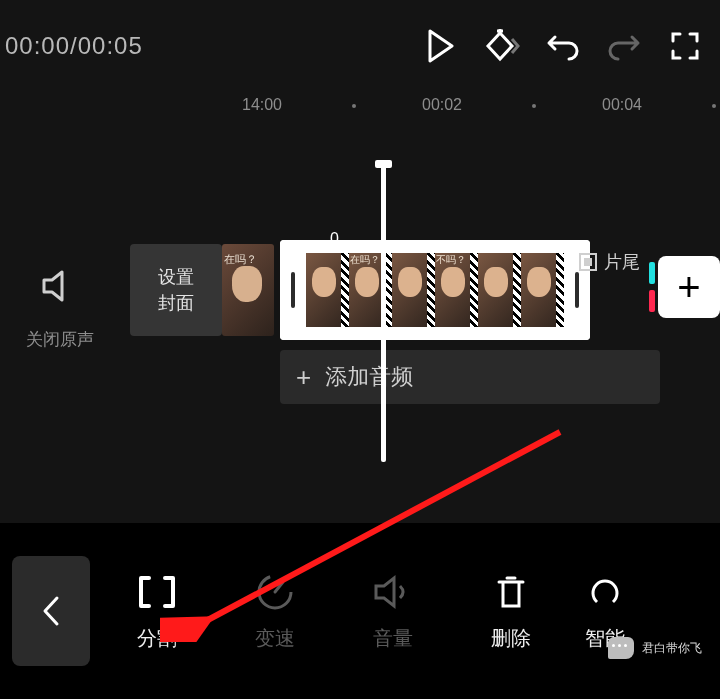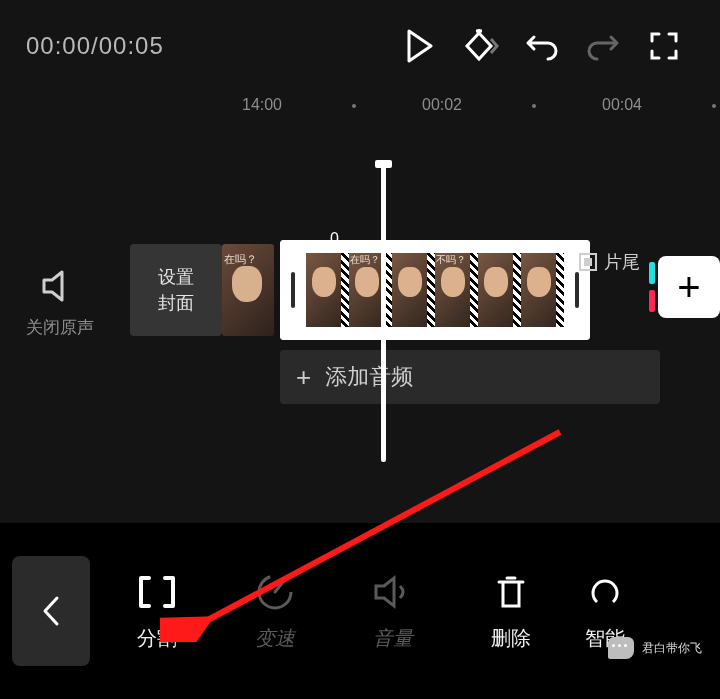--- a/index.html
+++ b/index.html
@@ -1,33 +1,33 @@
 <!DOCTYPE html>
 <html><head>
 <meta charset="utf-8">
 <style>
   *{box-sizing:border-box;margin:0;padding:0;font-family:-apple-system,"PingFang SC","Microsoft YaHei",sans-serif;}
   body{background:#0f0f0f;width:720px;height:699px;overflow:hidden;color:#fff;position:relative;}
   .app{width:720px;height:699px;background:#141414;position:relative;}
   
-  .topbar{display:flex;align-items:center;height:92px;padding:0 26px;gap:1px;background:#141414;}
+  .topbar{display:flex;align-items:center;height:92px;padding:0 5px;gap:1px;background:#141414;}
   .timecode{color:#b8b8b8;font-size:24px;letter-spacing:1px;}
   .spacer{flex:1;}
   .topbtn{width:60px;height:60px;display:flex;align-items:center;justify-content:center;color:#fff;cursor:pointer;}
   .topbtn.dim{color:#6a6a6a;}
   
   .ruler{height:30px;background:#141414;position:relative;color:#8d8d8d;font-size:16px;}
   .ruler span{position:absolute;top:4px;transform:translateX(-50%);}
   .tick{position:absolute;top:12px;width:4px;height:4px;border-radius:50%;background:#777;}
   
   .timeline{position:relative;height:430px;background:#141414;}
   
   .mute{position:absolute;left:10px;top:146px;width:100px;text-align:center;}
   .mute .ic{color:#cfcfcf;}
-  .mute .lbl{margin-top:8px;color:#8f8f8f;font-size:17px;}
+  .mute .lbl{margin-top:20px;color:#8f8f8f;font-size:17px;}
   
   .cover{position:absolute;left:130px;top:122px;width:92px;height:92px;border-radius:4px;background:#353535;display:flex;flex-direction:column;align-items:center;justify-content:center;color:#e5e5e5;font-size:18px;line-height:26px;}
   .cover .thumb{position:absolute;right:-52px;top:0;width:52px;height:92px;border-radius:3px;background:linear-gradient(135deg,#6b4a3a,#2d221c);overflow:hidden;}
   .face-mini{position:absolute;left:10px;top:22px;width:30px;height:36px;background:#d7b08e;border-radius:40% 40% 46% 46%;}
   .ask{position:absolute;left:2px;top:2px;font-size:11px;color:#e7dccf;}
   
   .clip{position:absolute;left:280px;top:118px;width:310px;height:100px;background:#fff;border-radius:4px;display:flex;align-items:center;overflow:hidden;}
   .handle{width:26px;height:100px;background:#fff;display:flex;align-items:center;justify-content:center;}
   .handle .bar{width:4px;height:36px;background:#2c2c2c;border-radius:2px;}
   .frames{flex:1;height:74px;display:flex;gap:0;background:#000;}
@@ -47,21 +47,21 @@
   
   .playhead{position:absolute;left:381px;top:40px;width:5px;height:300px;background:#fff;border-radius:2px;z-index:10;}
   .playhead::before{content:"";position:absolute;left:-6px;top:-2px;width:17px;height:8px;background:#fff;border-radius:2px;}
   
   .arrow{position:absolute;left:160px;top:300px;width:420px;height:220px;pointer-events:none;z-index:20;}
   
   .toolbar{position:absolute;left:0;bottom:0;right:0;height:176px;background:#000;display:flex;align-items:center;}
   .back{width:78px;height:110px;margin:0 8px 0 12px;background:#2b2b2b;border-radius:8px;display:flex;align-items:center;justify-content:center;}
   .tools{flex:1;display:flex;}
   .tool{flex:0 0 118px;display:flex;flex-direction:column;align-items:center;gap:12px;color:#eee;font-size:20px;cursor:pointer;}
-  .tool.dim{color:#5a5a5a;font-style:italic;}
+  .tool.dim{color:#5a5a5a;}
   .tool .ic{height:42px;display:flex;align-items:center;justify-content:center;}
   
   .wm{position:absolute;right:18px;bottom:40px;display:flex;align-items:center;gap:8px;color:#d9d9d9;font-size:12px;z-index:50;}
   .wm .chat{width:26px;height:22px;background:#bdbdbd;border-radius:6px 6px 8px 2px;position:relative;}
   .wm .chat::after{content:"";position:absolute;left:4px;bottom:-5px;border:5px solid transparent;border-top-color:#bdbdbd;}
   .wm .dots{position:absolute;left:4px;top:7px;display:flex;gap:3px;}
   .wm .dots i{width:3px;height:3px;background:#fff;border-radius:50%;}
 </style>
 </head>
 <body>

